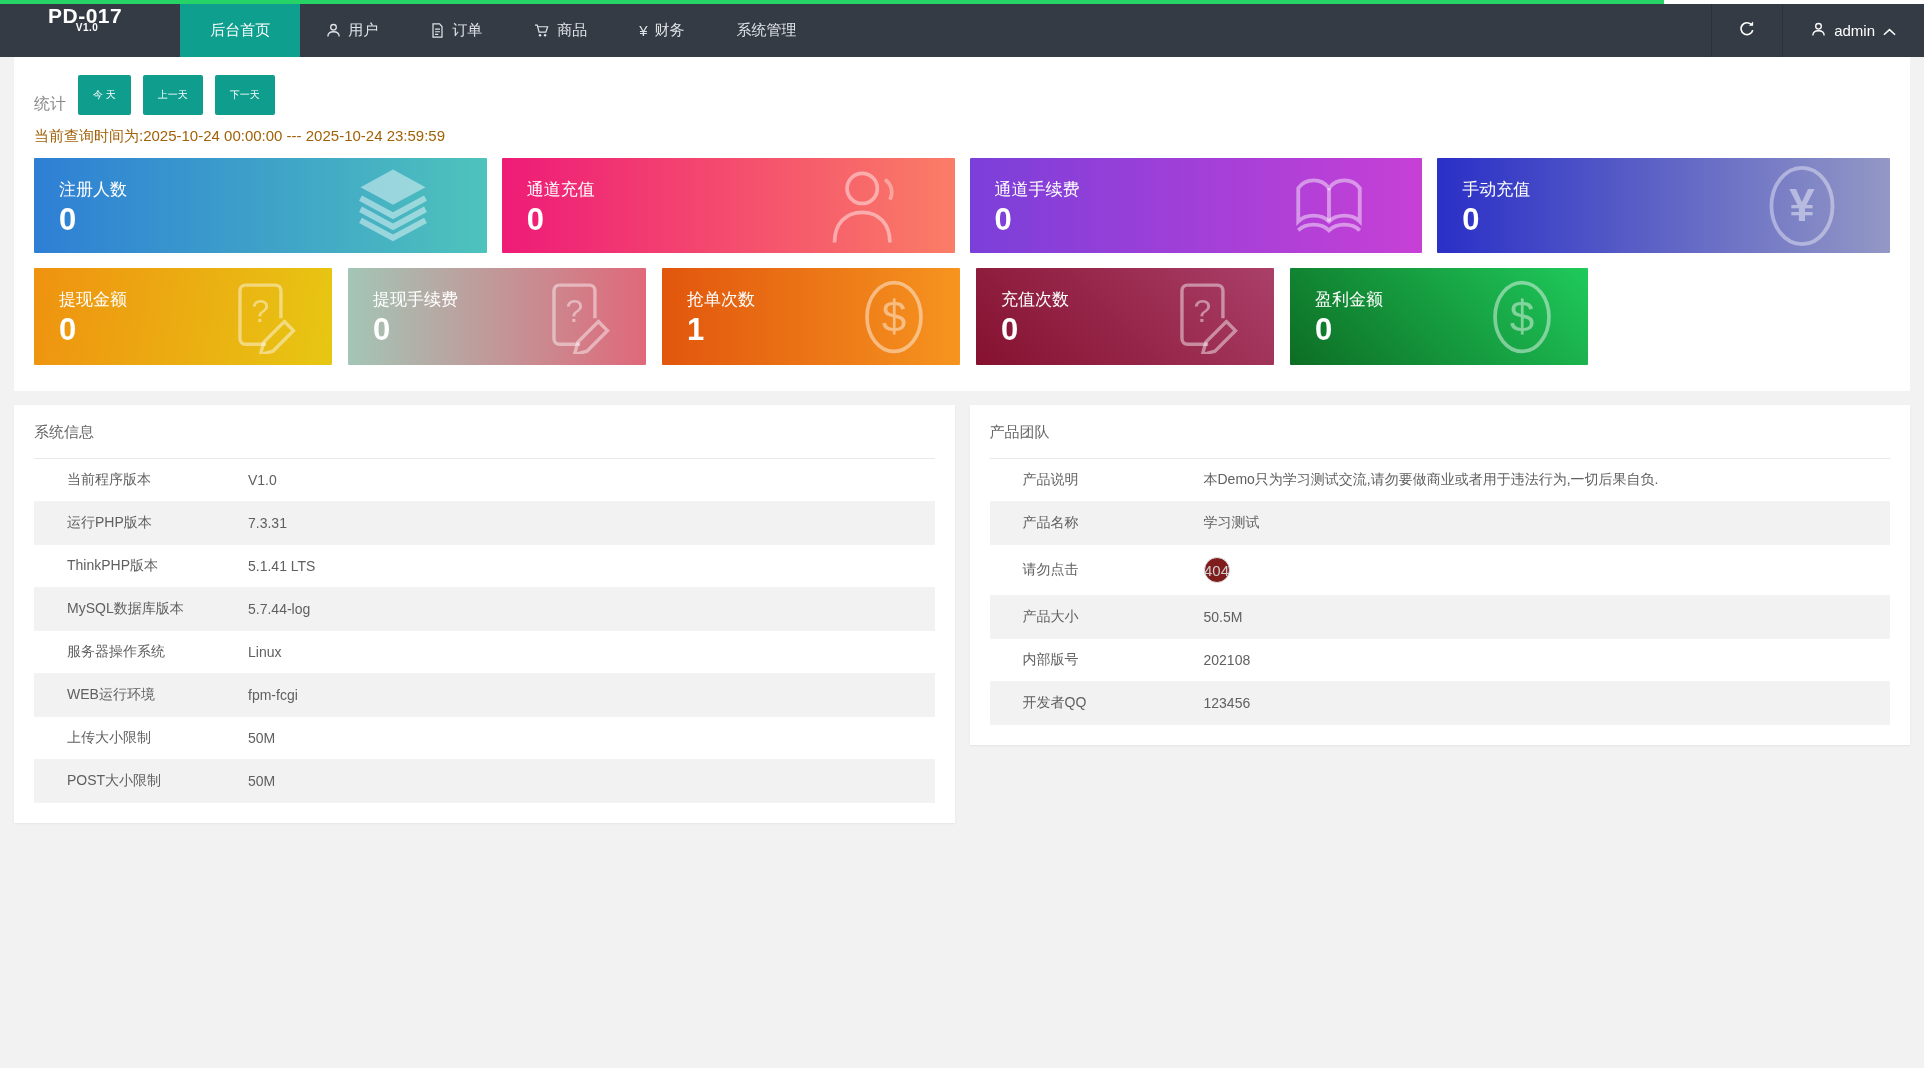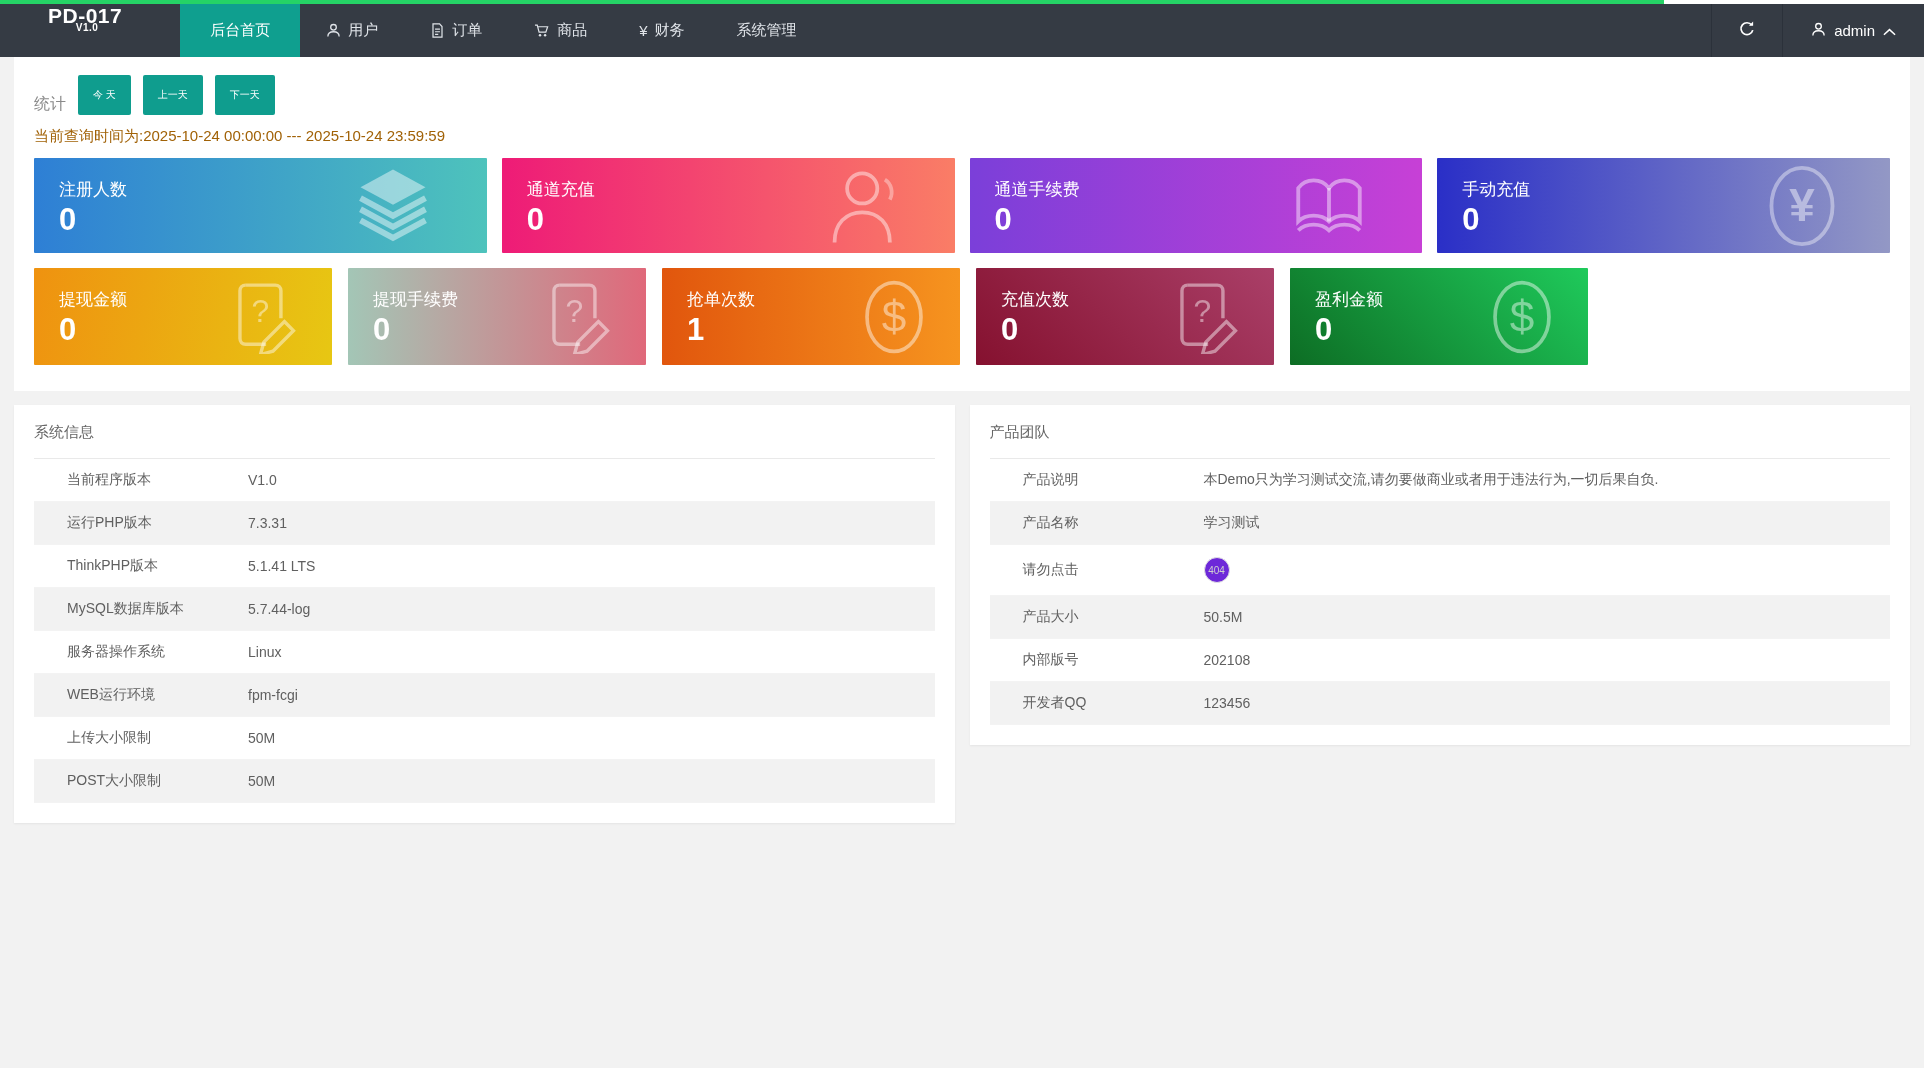--- a/index.html
+++ b/index.html
@@ -44,21 +44,21 @@
 
   
   .panels { display:flex; gap:15px; margin:14px; align-items:flex-start; }
   .panel { background:#fff; flex:1; padding:18px 20px 20px 20px; box-shadow:0 1px 2px rgba(0,0,0,.06); }
   .panel-title { color:#666; font-size:15px; margin-bottom:16px; }
   table.info { width:100%; border-collapse:collapse; border-top:1px solid #e9e9e9; border-bottom:1px solid #e9e9e9; }
   table.info tr { border-bottom:1px solid #f3f3f3; }
   table.info tr:nth-child(even) { background:#f2f2f2; }
   table.info td { font-size:14px; padding:12px 0; color:#606060; }
   td.k { width:214px; padding-left:33px !important; color:#808080; }
-  .badge-404 { display:inline-flex; width:26px; height:26px; border:1px solid #e3e3e3; border-radius:50%; color:#cfcfcf; font-size:10px; align-items:center; justify-content:center; cursor:pointer; background:#6d28d9; }
+  .badge-404 { display:inline-flex; width:26px; height:26px; border:1px solid #e3e3e3; border-radius:50%; color:#cfcfcf; font-size:15px; align-items:center; justify-content:center; cursor:pointer; background:#7f1d1d; }
 </style>
 </head>
 <body>
 
 <div class="progress-track">
   <div class="progress-fill" style="width: 86.5%;"></div>
 </div>
 
 <div class="navbar">
   <div class="brand">

